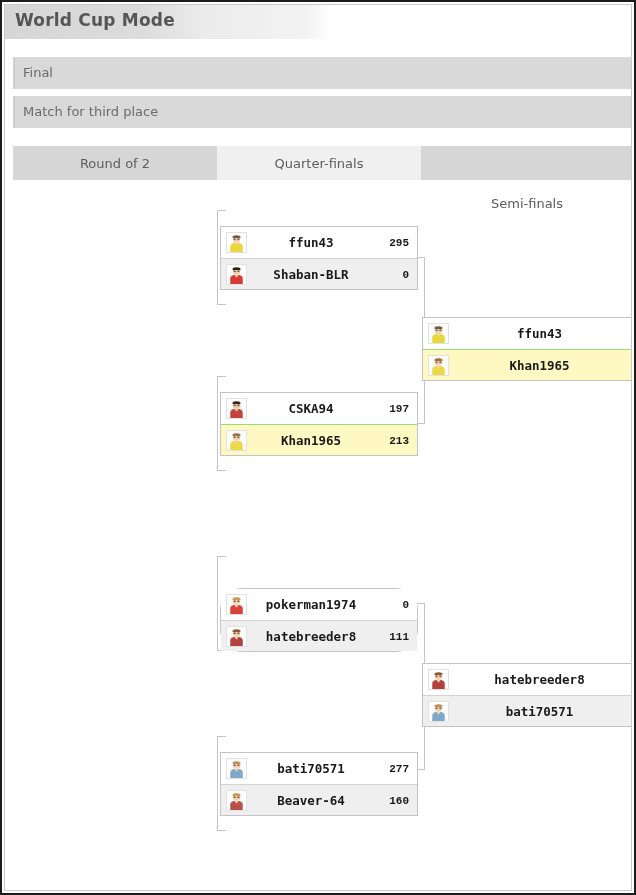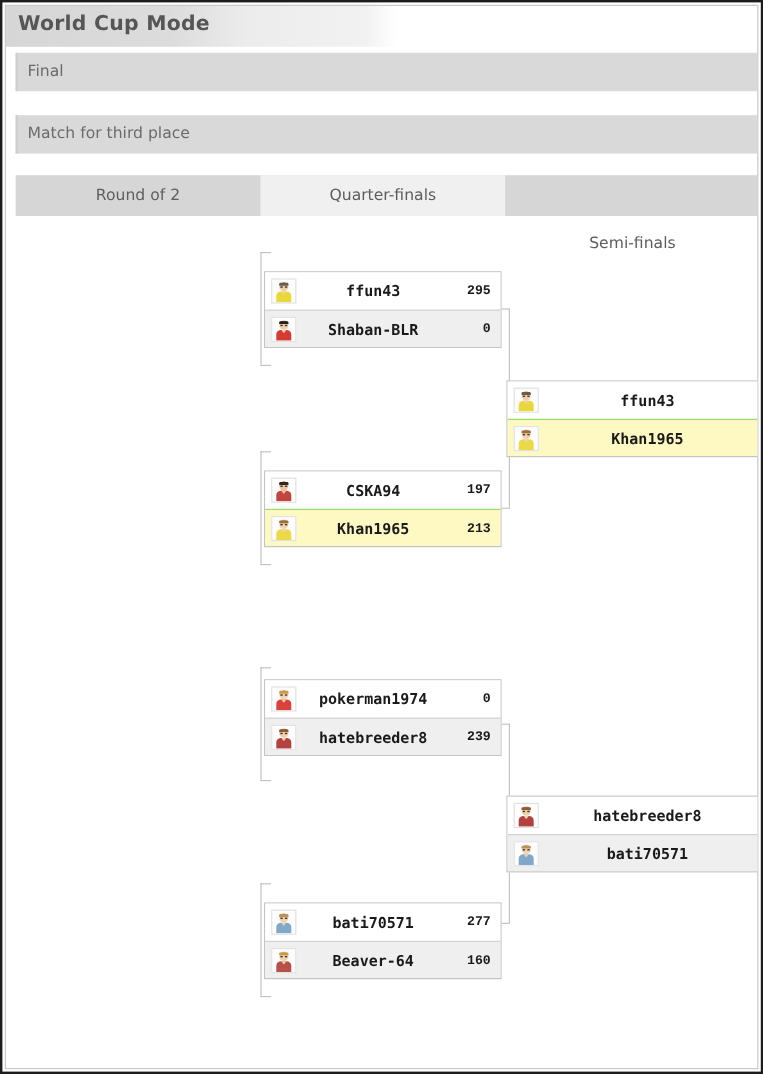--- a/index.html
+++ b/index.html
@@ -41,21 +41,21 @@
   .secbar{
     position:absolute;left:8px;width:620px;height:32px;
     background:#d9d9d9;
     border-left:2px solid #cfcfcf;
     box-sizing:border-box;
   }
   .secbar .lbl{
     position:absolute;left:8px;top:8px;
     font-size:13px;color:#6b6b6b;
   }
-  #sec-final{top:39px;}
+  #sec-final{top:52px;}
   #sec-third{top:91px;}
 
   
   .tabs{
     position:absolute;left:8px;top:141px;width:620px;height:34px;
     background:#d6d6d6;
   }
   .tab{
     position:absolute;top:0;height:34px;
     display:flex;align-items:center;justify-content:center;
@@ -230,21 +230,21 @@
                 <rect x="6.3" y="3.0" width="8.4" height="2.6" rx="1.1" fill="#9b6f3e"></rect>
                 <rect x="7.3" y="6.2" width="2.2" height="1.3" fill="#3a3a3a"></rect>
                 <rect x="11.5" y="6.2" width="2.2" height="1.3" fill="#3a3a3a"></rect>
                 <path d="M3.6 21 L3.6 15.2 Q3.6 11.6 7.6 11.0 L13.4 11.0 Q17.4 11.6 17.4 15.2 L17.4 21 Z" fill="#ecd94a"></path>
                 <path d="M8.2 11.0 L10.5 14.0 L12.8 11.0 Z" fill="#f3d2ac"></path>
               </svg></div>
             <div class="pname">Khan1965</div>
             <div class="pscore">213</div>
           </div>
         </div>
-      <div class="match" id="m-r16-2" style="left:215px;top:384px;">
+      <div class="match" id="m-r16-2" style="left:215px;top:406px;border-radius:22px;">
           <div class="prow">
             <div class="av"><svg viewBox="0 0 21 21" width="19" height="19">
                 <rect x="0" y="0" width="21" height="21" fill="#fdfdfd"></rect>
                 <ellipse cx="10.5" cy="6.5" rx="4.2" ry="4.4" fill="#f4d4ae"></ellipse>
                 <path d="M6.3 5.6 Q10.5 0.8 14.7 5.6 L14.7 4.2 Q10.5 1.2 6.3 4.2 Z" fill="#c69a52"></path>
                 <rect x="6.3" y="3.0" width="8.4" height="2.6" rx="1.1" fill="#c69a52"></rect>
                 <rect x="7.3" y="6.2" width="2.2" height="1.3" fill="#3a3a3a"></rect>
                 <rect x="11.5" y="6.2" width="2.2" height="1.3" fill="#3a3a3a"></rect>
                 <path d="M3.6 21 L3.6 15.2 Q3.6 11.6 7.6 11.0 L13.4 11.0 Q17.4 11.6 17.4 15.2 L17.4 21 Z" fill="#d8423a"></path>
                 <path d="M8.2 11.0 L10.5 14.0 L12.8 11.0 Z" fill="#f4d4ae"></path>
@@ -257,21 +257,21 @@
                 <rect x="0" y="0" width="21" height="21" fill="#fdfdfd"></rect>
                 <ellipse cx="10.5" cy="6.5" rx="4.2" ry="4.4" fill="#f1d0a8"></ellipse>
                 <path d="M6.3 5.6 Q10.5 0.8 14.7 5.6 L14.7 4.2 Q10.5 1.2 6.3 4.2 Z" fill="#8d5a36"></path>
                 <rect x="6.3" y="3.0" width="8.4" height="2.6" rx="1.1" fill="#8d5a36"></rect>
                 <rect x="7.3" y="6.2" width="2.2" height="1.3" fill="#3a3a3a"></rect>
                 <rect x="11.5" y="6.2" width="2.2" height="1.3" fill="#3a3a3a"></rect>
                 <path d="M3.6 21 L3.6 15.2 Q3.6 11.6 7.6 11.0 L13.4 11.0 Q17.4 11.6 17.4 15.2 L17.4 21 Z" fill="#b2413f"></path>
                 <path d="M8.2 11.0 L10.5 14.0 L12.8 11.0 Z" fill="#f1d0a8"></path>
               </svg></div>
             <div class="pname">hatebreeder8</div>
-            <div class="pscore">239</div>
+            <div class="pscore">111</div>
           </div>
         </div>
       <div class="match" id="m-r16-3" style="left:215px;top:570px;">
           <div class="prow">
             <div class="av"><svg viewBox="0 0 21 21" width="19" height="19">
                 <rect x="0" y="0" width="21" height="21" fill="#fdfdfd"></rect>
                 <ellipse cx="10.5" cy="6.5" rx="4.2" ry="4.4" fill="#f3d3ad"></ellipse>
                 <path d="M6.3 5.6 Q10.5 0.8 14.7 5.6 L14.7 4.2 Q10.5 1.2 6.3 4.2 Z" fill="#b9935f"></path>
                 <rect x="6.3" y="3.0" width="8.4" height="2.6" rx="1.1" fill="#b9935f"></rect>
                 <rect x="7.3" y="6.2" width="2.2" height="1.3" fill="#3a3a3a"></rect>

